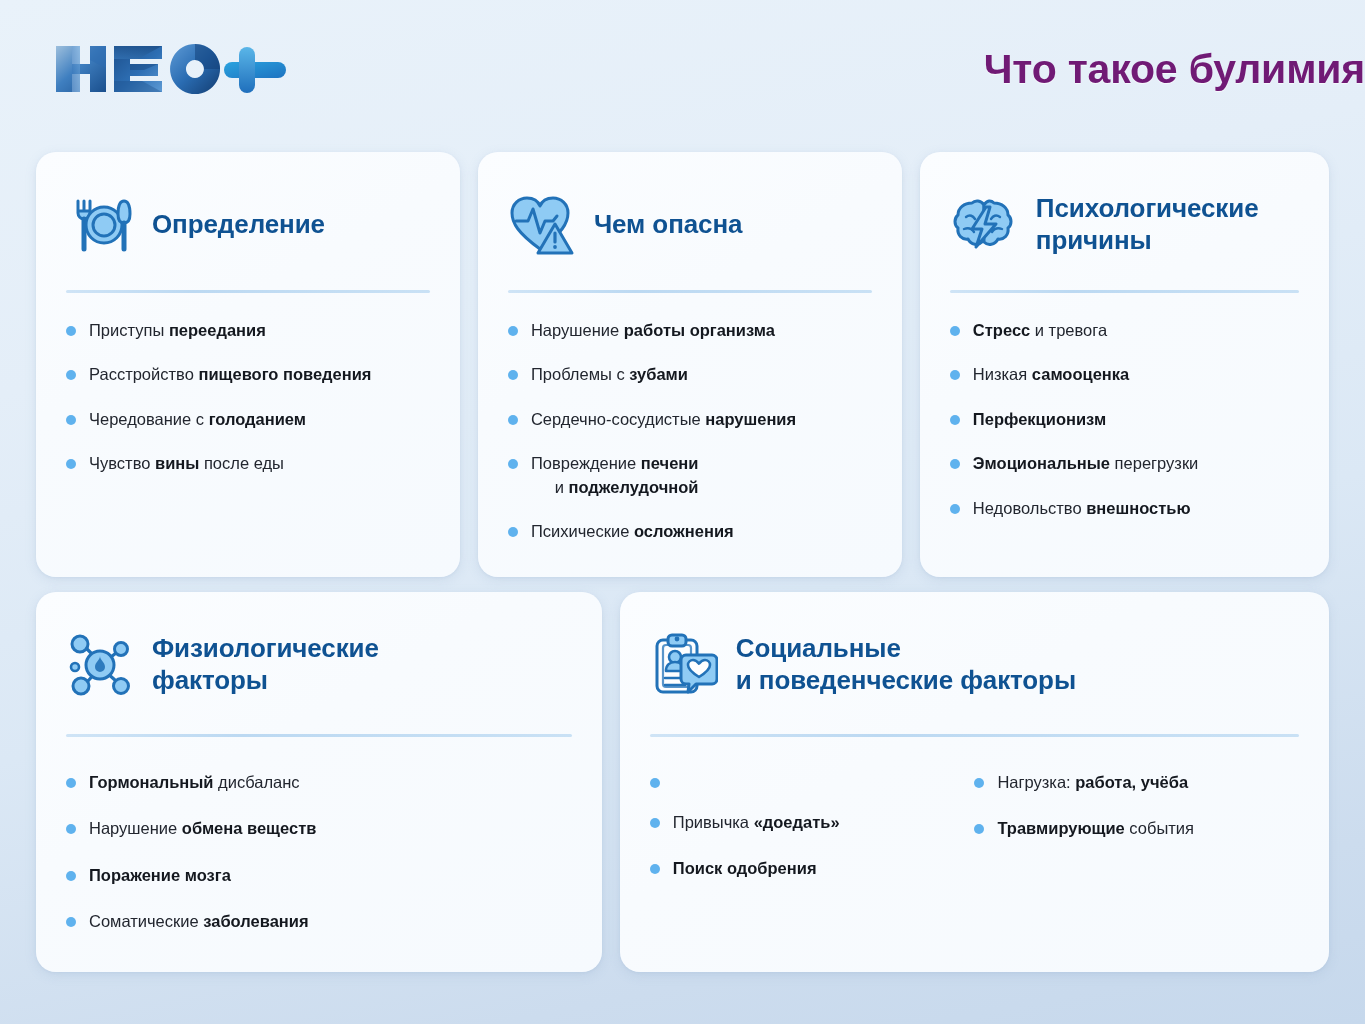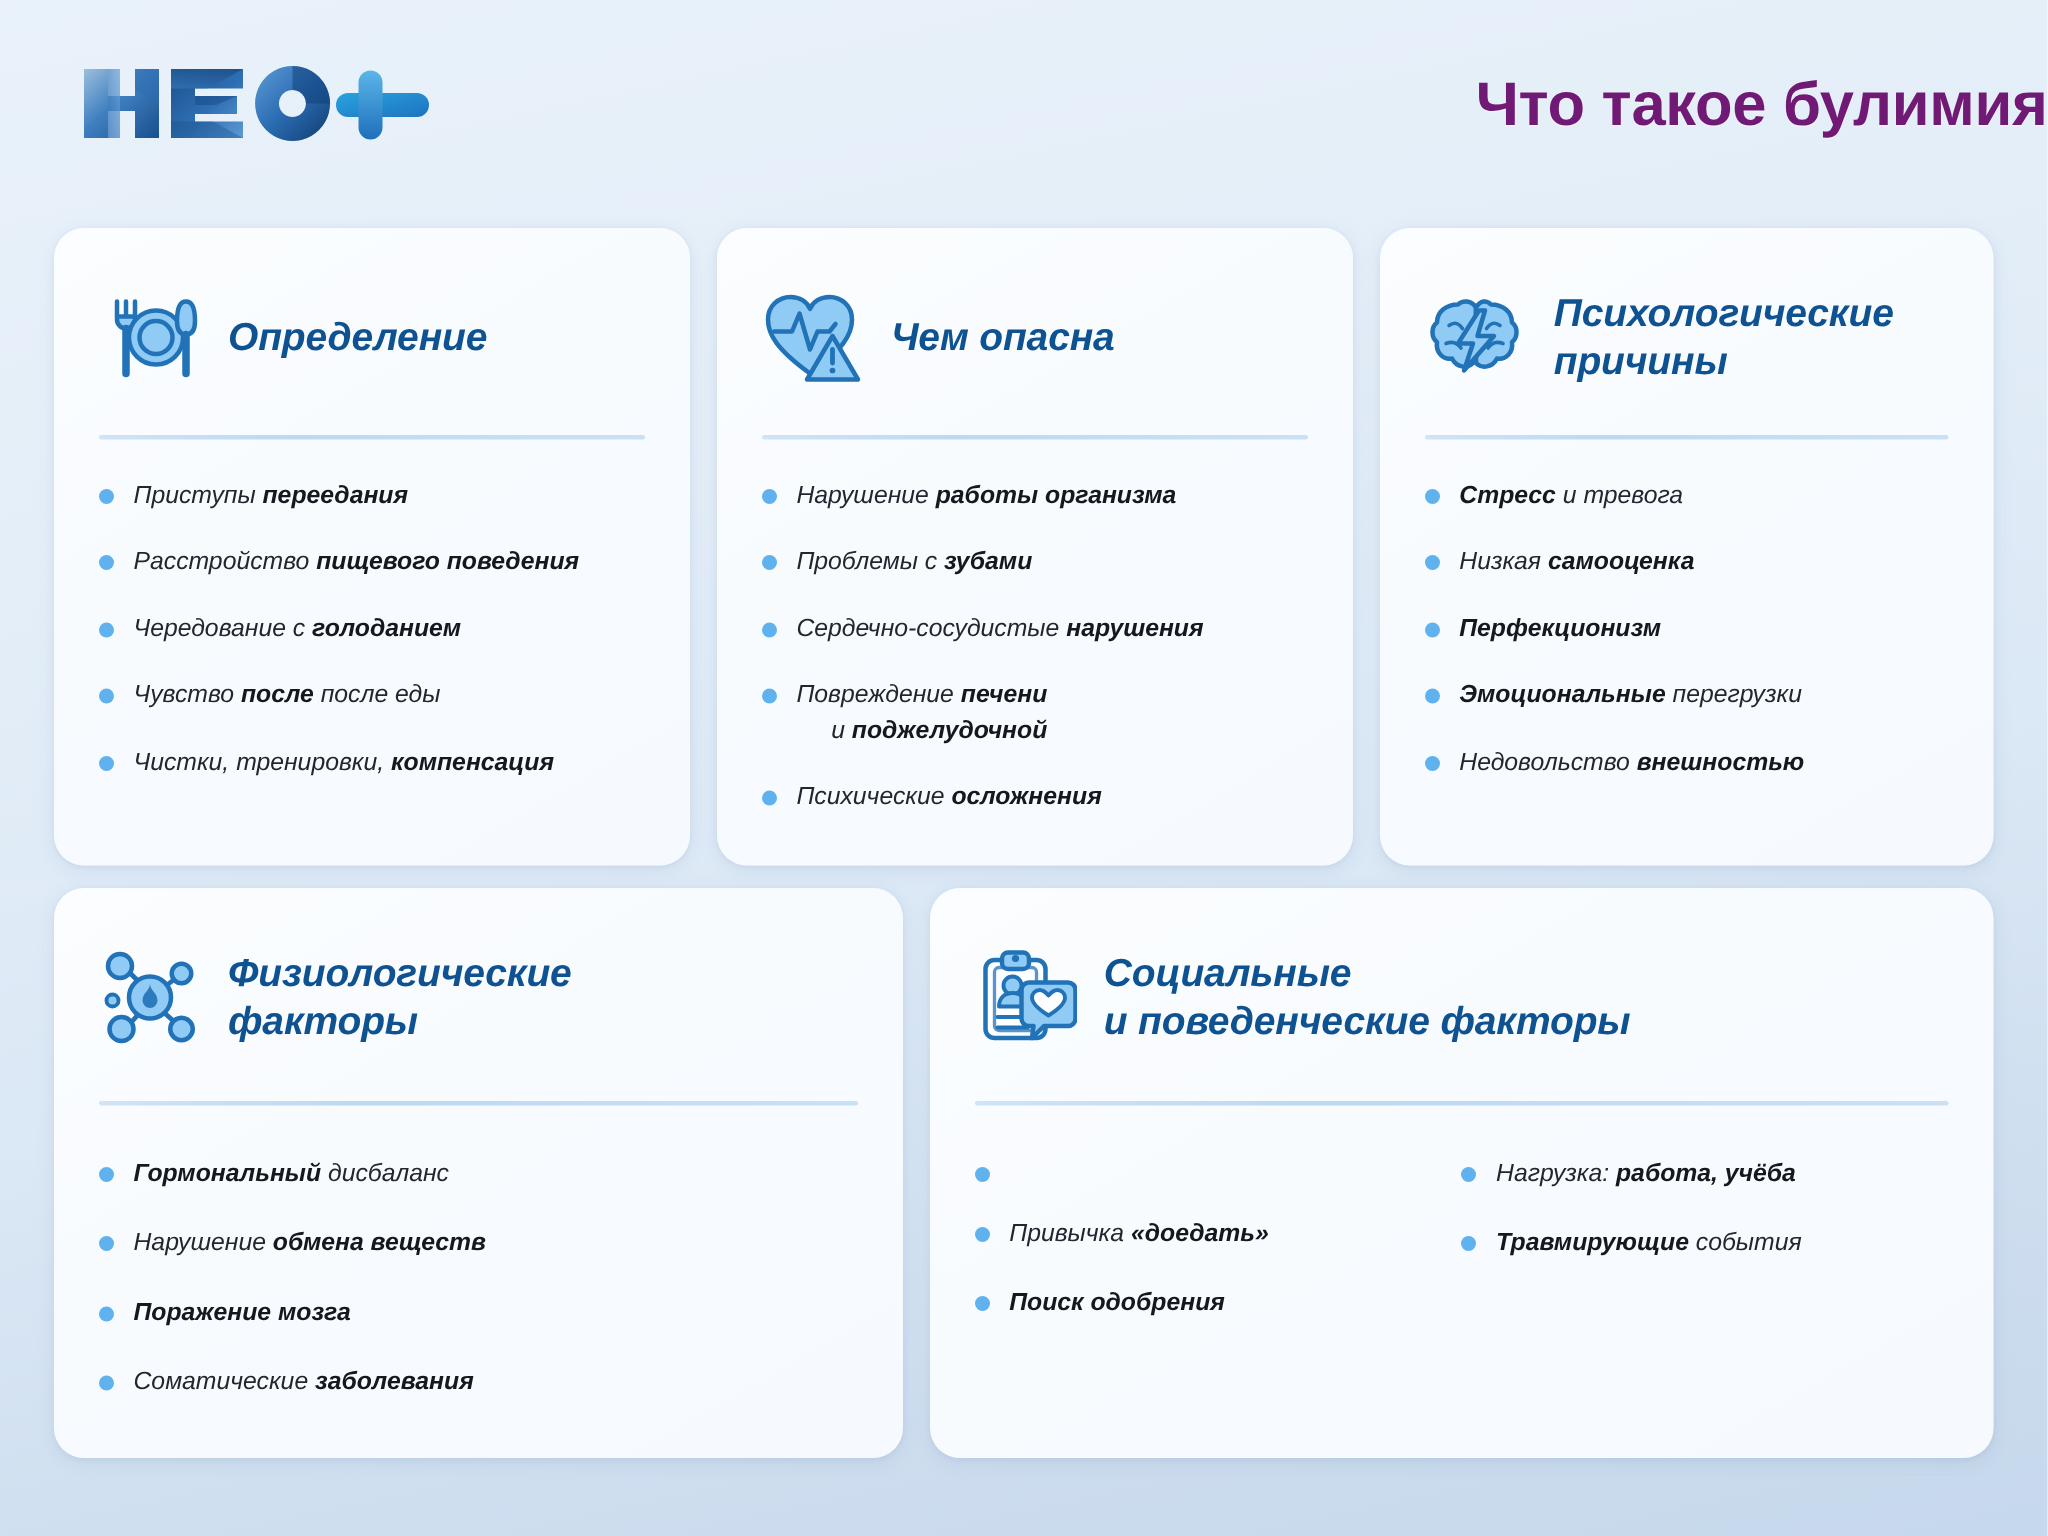--- a/index.html
+++ b/index.html
@@ -51,21 +51,20 @@
     padding-left: 16px;
   }
 
   
   .row {
     display: flex;
     position: absolute;
     left: 36px;
     right: 36px;
     gap: 18px;
-    font-style: italic;
   }
   .row-top { top: 152px; }
   .row-bottom { top: 592px; }
 
   .card {
     background: linear-gradient(150deg, #fbfdff 0%, #f8fbfe 40%, #f6fafe 100%);
     border-radius: 20px;
     box-shadow: 0 3px 12px rgba(120,150,185,0.16), 0 1px 3px rgba(120,150,185,0.10);
     padding: 30px 30px 26px 30px;
     position: relative;
@@ -243,25 +242,21 @@
         <li class="bullet">
             <span class="dot"></span>
             <span class="txt"><span>Расстройство </span><b>пищевого поведения</b></span>
           </li>
         <li class="bullet">
             <span class="dot"></span>
             <span class="txt"><span>Чередование с </span><b>голоданием</b></span>
           </li>
         <li class="bullet">
             <span class="dot"></span>
-            <span class="txt"><span>Чувство </span><b>после</b><span> после еды</span></span>
-          </li>
-        <li class="bullet">
-            <span class="dot"></span>
-            <span class="txt"><span>Чистки, тренировки, </span><b>компенсация</b></span>
+            <span class="txt"><span>Чувство </span><b>вины</b><span> после еды</span></span>
           </li>
       </ul>
     </div>
 
     <div class="card card-danger">
       <div class="card-head">
         <div class="card-icon">
           <svg width="68" height="68" viewBox="0 0 68 68">
             <path d="M32 58 C10 42 4 32 4 22 C4 13 11 7 19 7 C25 7 30 10 32 15 C34 10 39 7 45 7 C53 7 60 13 60 22 C60 32 54 42 32 58 Z" fill="#8fcbf4" stroke="#2272b8" stroke-width="3" stroke-linejoin="round"></path>
             <path d="M8 30 h12 l5 -12 l7 24 l5 -12 h8 l4 -5" fill="none" stroke="#2272b8" stroke-width="3" stroke-linecap="round" stroke-linejoin="round"></path>

